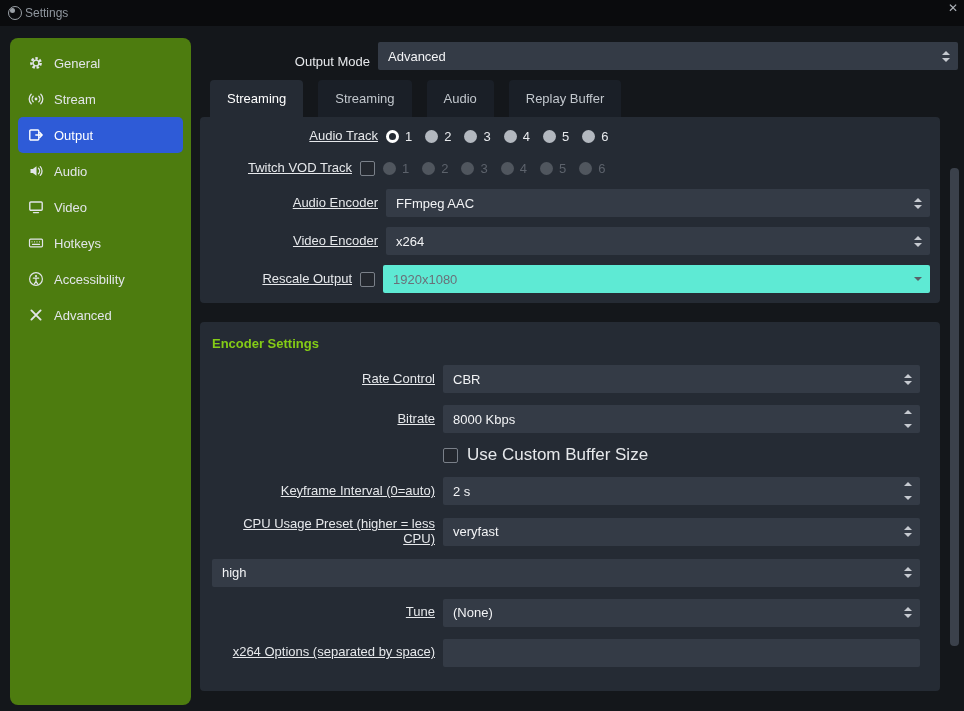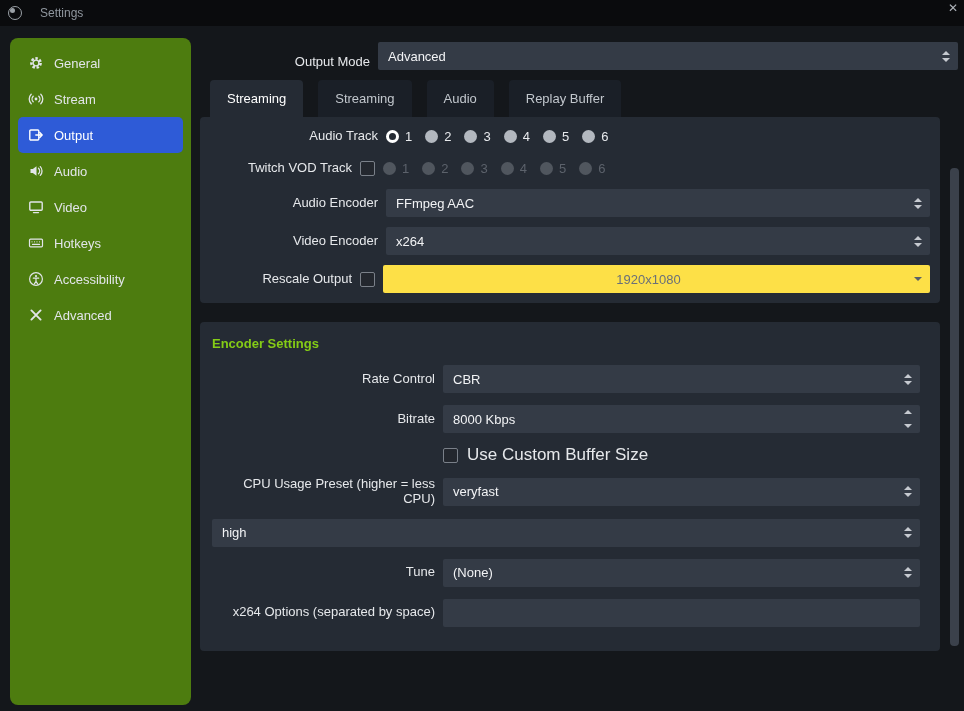--- a/index.html
+++ b/index.html
@@ -9,21 +9,21 @@
     background: #14171b;
     font-family: "Liberation Sans", sans-serif;
     color: #e6e8eb;
     overflow: hidden;
   }
 
   
   .titlebar {
     position: absolute; top: 0; left: 0; right: 0; height: 26px;
     background: #0a0b0d;
-    display: flex; align-items: center; gap: 18px;
+    display: flex; align-items: center; gap: 3px;
     padding: 0 8px;
     font-size: 12px; color: #8f969e;
   }
   .obs-logo {
     width: 14px; height: 14px; border: 1.5px solid #9aa0a6; border-radius: 50%;
     position: relative; flex: none;
   }
   .obs-logo::after {
     content: ""; position: absolute; width: 5px; height: 5px;
     background: #9aa0a6; border-radius: 50%; top: 1px; left: 1px;
@@ -74,35 +74,35 @@
     position: absolute; left: 200px; width: 740px;
     background: #252b34; border-radius: 4px;
   }
   .panel1 { top: 117px; padding: 8px 10px 10px 12px; }
   .panel2 { top: 322px; padding: 12px 20px 24px 12px; }
 
   .row { display: flex; align-items: center; margin-bottom: 10px; }
   .panel2 .row { margin-bottom: 12px; }
   .row:last-child { margin-bottom: 0; }
 
-  .panel1 .row-label { width: 166px; }
+  .panel1 .row-label { width: 166px; text-decoration: underline; }
   .panel1 .row-label.short { width: 140px; }
-  .panel2 .row-label { width: 223px; }
+  .panel2 .row-label { width: 223px; text-decoration: underline; }
 
   .panel-title { font-size: 13px; font-weight: bold; color: #84cc16; margin: 2px 0 14px 0; }
 
   
   .field {
     position: relative; height: 28px; flex: 1;
     background: #343b46; border-radius: 2px;
     display: flex; align-items: center;
     padding: 0 26px 0 10px;
     font-size: 13px; color: #f2f3f5;
   }
-  .field.disabled { background: #fde047; color: #6a7079; justify-content: center; }
+  .field.disabled { background: #5eead4; color: #6a7079; }
   .field .val { overflow: hidden; white-space: nowrap; }
 
   .spinner {
     position: absolute; right: 6px; top: 0; bottom: 0; width: 12px;
     display: flex; flex-direction: column; align-items: center;
     justify-content: center; gap: 3px;
   }
   .spinner.spread { justify-content: space-between; padding: 5px 0; }
   .tri-up { width: 0; height: 0; border-left: 4px solid transparent; border-right: 4px solid transparent; border-bottom: 4px solid #c6cad0; }
   .tri-down { width: 0; height: 0; border-left: 4px solid transparent; border-right: 4px solid transparent; border-top: 4px solid #c6cad0; }
@@ -362,20 +362,30 @@
           <span class="tri-down"></span>
         </span>
     </div>
   </div>
 
   <div class="buffer-row row">
     <span class="checkbox"></span>
     <span>Use Custom Buffer Size</span>
   </div>
 
+  <div class="row">
+    <span class="row-label">Keyframe Interval (0=auto)</span>
+    <div class="field">
+      <span class="val">2 s</span>
+      <span class="spinner spread">
+          <span class="tri-up"></span>
+          <span class="tri-down"></span>
+        </span>
+    </div>
+  </div>
 
   <div class="row">
     <span class="row-label">CPU Usage Preset (higher = less CPU)</span>
     <div class="field">
       <span class="val">veryfast</span>
       <span class="spinner">
           <span class="tri-up"></span>
           <span class="tri-down"></span>
         </span>
     </div>

